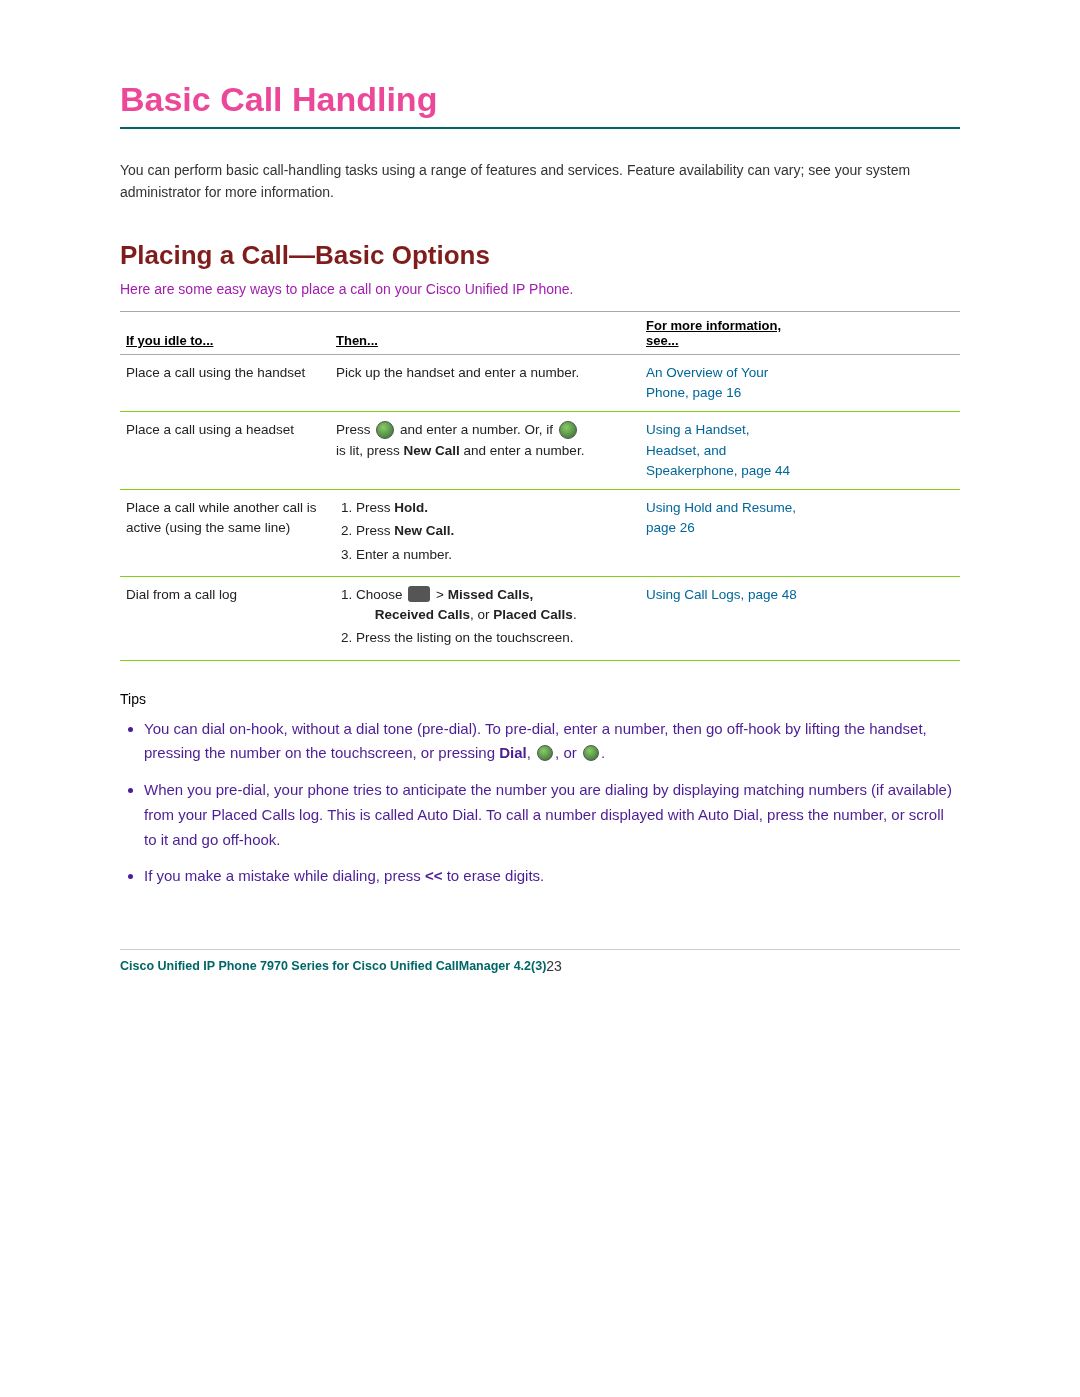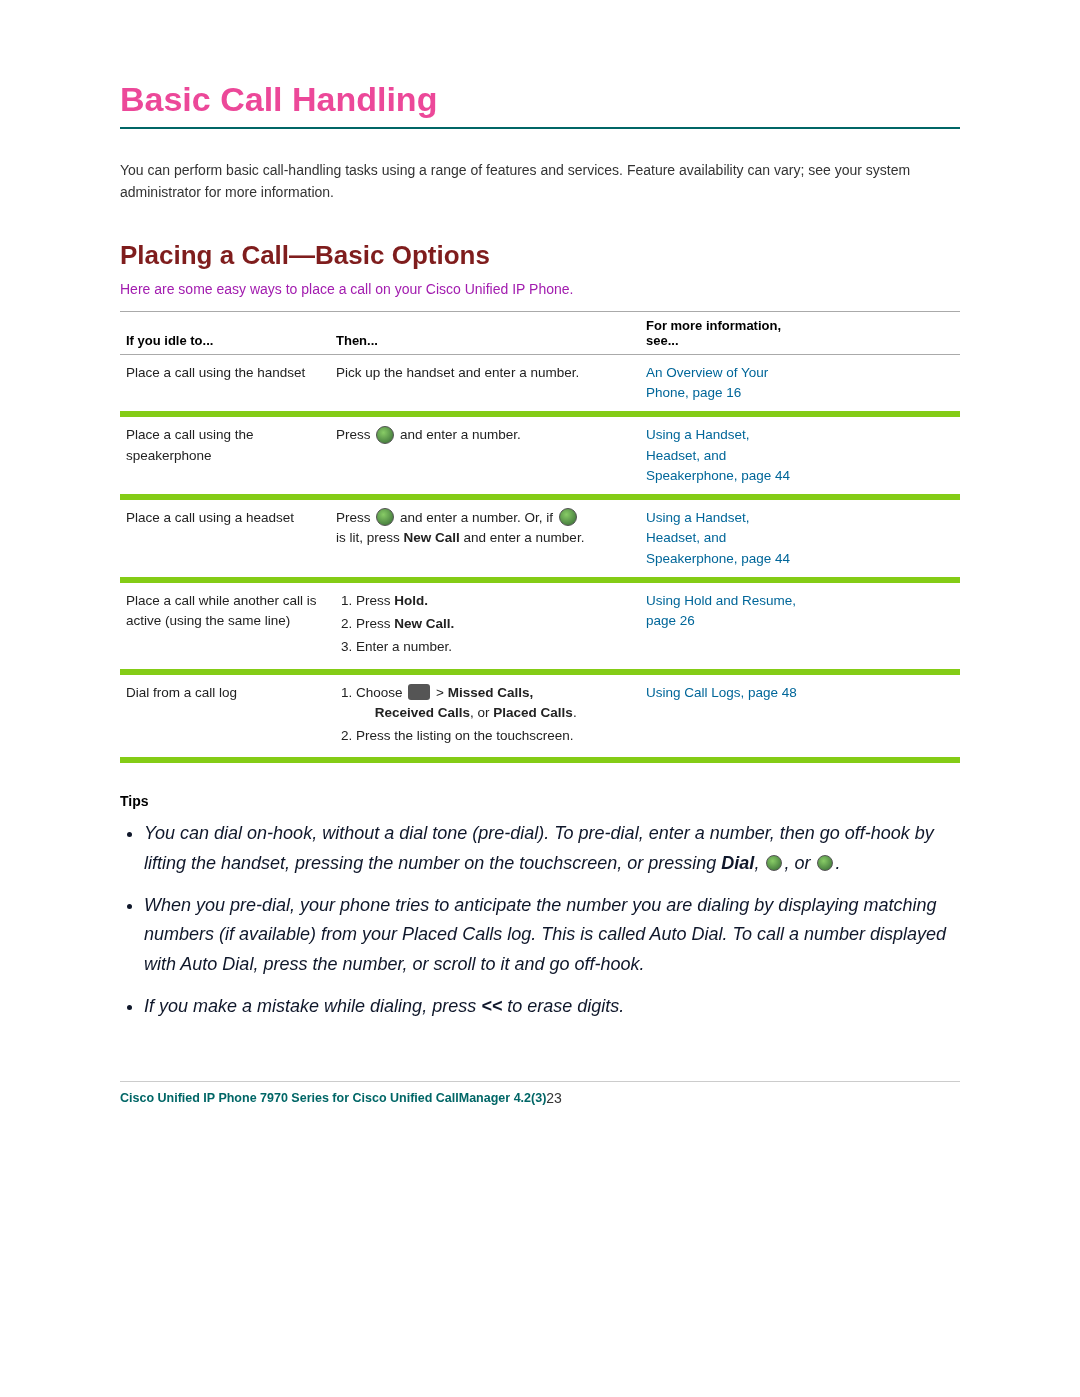--- a/index.html
+++ b/index.html
@@ -64,58 +64,58 @@
       border-bottom: 1px solid #aaa;
     }
 
     table.call-table th {
       font-weight: bold;
       font-size: 13px;
       color: #000;
       padding: 6px 10px 6px 6px;
       text-align: left;
       vertical-align: bottom;
+      text-decoration: underline;
     }
 
     table.call-table td {
       padding: 8px 10px 8px 6px;
       vertical-align: top;
-      border-bottom: 6px solid #84cc16;
+      border-bottom: 1px solid #84cc16;
       color: #222;
       line-height: 1.5;
     }
 
     table.call-table td:first-child {
       width: 210px;
     }
     table.call-table td:nth-child(2) {
       width: 310px;
     }
     table.call-table td:nth-child(3) {
       color: #006666;
     }
 
     .tips-section {
       margin-top: 10px;
     }
 
     .tips-title {
-      font-weight: bold;
+      font-weight: normal;
       font-size: 14px;
       margin-bottom: 10px;
       color: #000;
     }
 
     .tips-list {
       list-style: disc;
       padding-left: 24px;
       line-height: 1.65;
-      color: #0f172a;
-      font-size: 18px;
-      font-style: italic;
+      color: #4c1d95;
+      font-size: 15px;
     }
 
     .tips-list li {
       margin-bottom: 12px;
     }
 
     .footer-bar {
       margin-top: 60px;
       border-top: 1px solid #ccc;
       padding-top: 8px;
@@ -197,25 +197,20 @@
     </tr>
   </thead>
   <tbody>
 
     <tr>
       <td>Place a call using the handset</td>
       <td>Pick up the handset and enter a number.</td>
       <td><span class="teal-link">An Overview of Your<br>Phone, page 16</span></td>
     </tr>
 
-    <tr>
-      <td>Place a call using the speakerphone</td>
-      <td>Press <span class="icon-circle green"></span> and enter a number.</td>
-      <td><span class="teal-link">Using a Handset,<br>Headset, and<br>Speakerphone, page 44</span></td>
-    </tr>
 
     <tr>
       <td>Place a call using a headset</td>
       <td>Press <span class="icon-circle" style="background:radial-gradient(circle at 40% 35%,#88cc66,#336633);border:1px solid #555;"></span> and enter a number. Or, if <span class="icon-circle" style="background:radial-gradient(circle at 40% 35%,#88cc66,#336633);border:1px solid #555;"></span><br>is lit, press <strong>New Call</strong> and enter a number.</td>
       <td><span class="teal-link">Using a Handset,<br>Headset, and<br>Speakerphone, page 44</span></td>
     </tr>
 
 
     <tr>
       <td>Place a call while another call is active (using the same line)</td>

